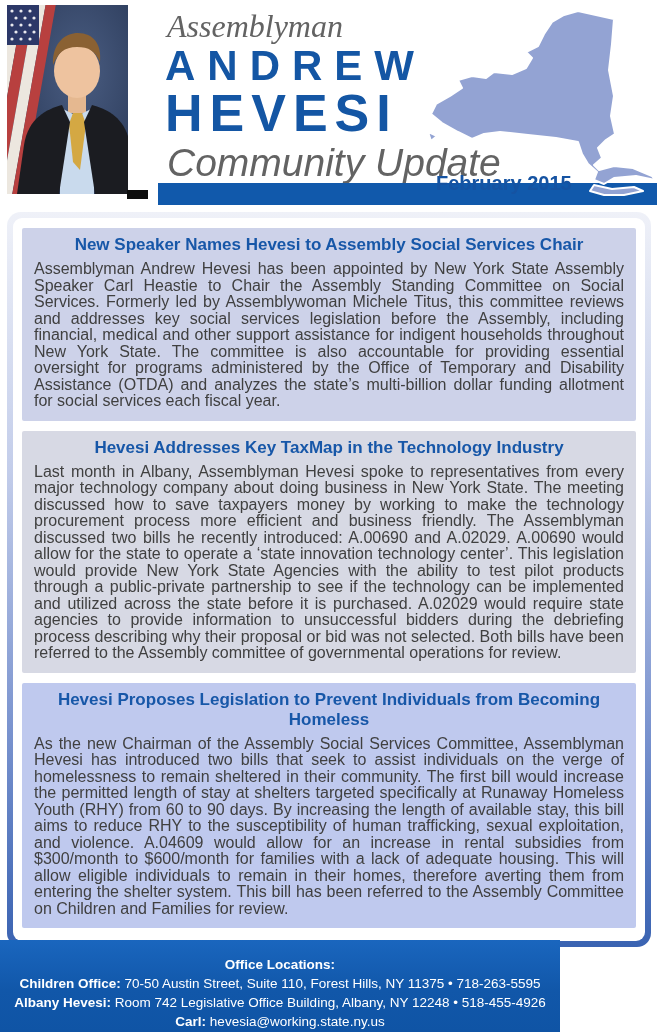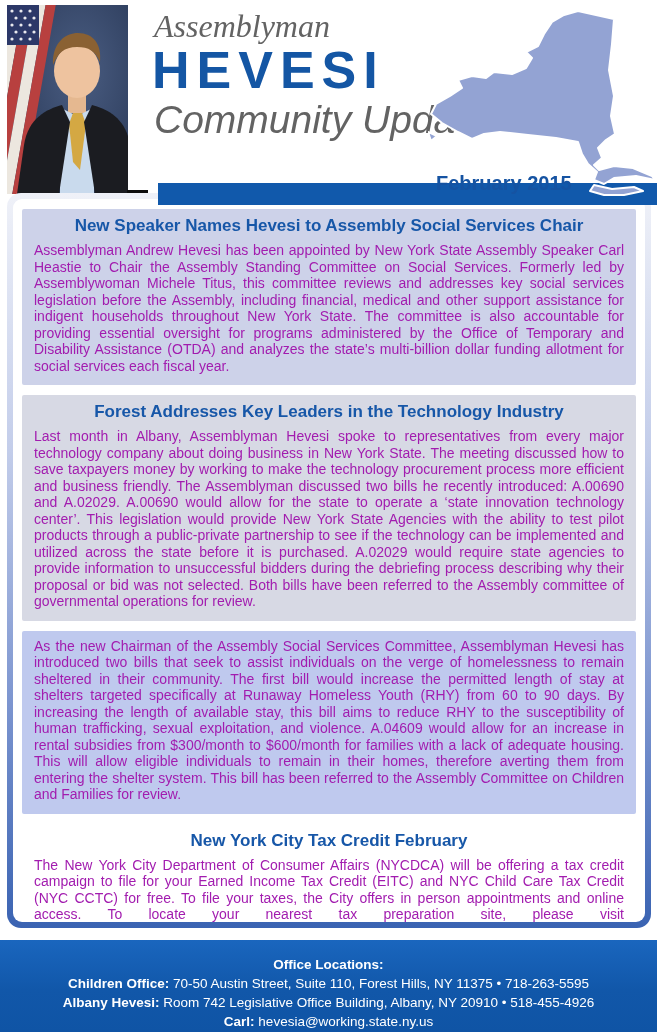--- a/index.html
+++ b/index.html
@@ -3,42 +3,42 @@
 <meta charset="utf-8">
 <style>
   html,body{margin:0;padding:0;background:#fff;}
   .page{
     position:relative;width:657px;height:1032px;background:#fff;overflow:hidden;
     font-family:"Liberation Sans",sans-serif;
   }
   
   .photo{position:absolute;left:7px;top:5px;width:121px;height:189px;}
   .photo-tab{position:absolute;left:127px;top:190px;width:21px;height:9px;background:#0d0d0d;}
-  .masthead{position:absolute;left:152px;top:10px;line-height:1;}
+  .masthead{position:absolute;left:165px;top:10px;line-height:1;}
   .kicker{font-family:"Liberation Serif",serif;font-style:italic;color:#636363;font-size:32px;margin:0 0 2px 2px;}
   .name-first{color:#1456a4;font-weight:bold;font-size:42px;letter-spacing:12px;margin-top:3px;}
   .name-last{color:#1456a4;font-weight:bold;font-size:52px;letter-spacing:7px;margin-top:0px;}
   .tagline{font-family:Liberation Sans, sans-serif;font-style:italic;color:#636363;font-size:39px;margin:4px 0 0 2px;}
   .issue-date{position:absolute;left:436px;top:172px;font-weight:bold;font-size:20px;color:#1553a2;z-index:3;}
   .header-bar{position:absolute;left:158px;top:183px;width:499px;height:22px;background:#1159ab;z-index:1;}
   .ny-map{position:absolute;left:428px;top:8px;width:229px;height:196px;z-index:2;}
   
   .doc{
-    position:absolute;left:7px;top:193px;width:644px;height:735px;box-sizing:border-box;
+    position:absolute;left:7px;top:212px;width:644px;height:735px;box-sizing:border-box;
     background:linear-gradient(180deg,#eff1f8 0%,#c3cdea 35%,#7b94cf 70%,#3a63b2 100%);
     border-radius:14px;padding:6px;
   }
   .doc-inner{background:#fff;width:100%;height:100%;box-sizing:border-box;border-radius:9px;padding:10px 9px;overflow:hidden;}
   .section{margin:0 0 10px 0;padding:7px 12px 11px 12px;border-radius:2px;}
   .section:last-child{margin-bottom:0;}
   .section-title{text-align:center;color:#1757a8;font-weight:bold;font-size:17px;margin:0 0 6px 0;}
-  .section-body{color:#a21caf;font-size:14px;line-height:16.5px;text-align:justify;margin:0;}
+  .section-body{color:#404040;font-size:16px;line-height:16.5px;text-align:justify;margin:0;}
   
   .footer{
-    position:absolute;left:0;top:940px;width:657px;height:92px;box-sizing:border-box;
+    position:absolute;left:0;top:940px;width:560px;height:92px;box-sizing:border-box;
     background:linear-gradient(180deg,#1a66be 0%,#1157a9 55%,#0f54a5 100%);
     color:#fff;text-align:center;padding-top:15px;
   }
   .footer-line{font-size:13.5px;line-height:19px;}
   .footer-line b{font-weight:bold;}
 </style>
 </head>
 <body>
 
 <div class="page">
@@ -89,20 +89,21 @@
         <path d="M52,102 L70,111 L88,102 L87,189 L53,189 Z" fill="#c9daed"></path>
         <polygon points="66,108 75,108 79,119 73,165 66,157 62,119" fill="#d4a843"></polygon>
         <path d="M10,189 L17,140 C21,113 40,104 55,100 L63,117 L52,189 Z" fill="#1b1c21"></path>
         <path d="M130,189 L123,140 C119,113 100,104 85,100 L77,117 L88,189 Z" fill="#1b1c21"></path>
       </g>
     </svg>
     <div class="photo-tab"></div>
 
     <div class="masthead">
       <div class="kicker">Assemblyman</div>
+      <div class="name-first">ANDREW</div>
       <div class="name-last">HEVESI</div>
       <div class="tagline">Community Update</div>
     </div>
 
     <div class="header-bar"></div>
     <div class="issue-date">February 2015</div>
 
     <svg class="ny-map" viewBox="0 0 229 196">
       <g stroke="#ffffff" stroke-width="2" stroke-linejoin="round">
         <path d="M136,7 L150,3 L186,11 L184,36 L181,62 L186,88 L183,108 L187,126 L178,132 L170,140 L174,150 L166,157 L171,162
@@ -116,45 +117,46 @@
 
   <div class="doc">
     <div class="doc-inner">
 
       <div class="section" style="background: rgb(205, 210, 233);">
         <h2 class="section-title">New Speaker Names Hevesi to Assembly Social Services Chair</h2>
         <p class="section-body">Assemblyman Andrew Hevesi has been appointed by New York State Assembly Speaker Carl Heastie to Chair the Assembly Standing Committee on Social Services. Formerly led by Assemblywoman Michele Titus, this committee reviews and addresses key social services legislation before the Assembly, including financial, medical and other support assistance for indigent households throughout New York State. The committee is also accountable for providing essential oversight for programs administered by the Office of Temporary and Disability Assistance (OTDA) and analyzes the state’s multi-billion dollar funding allotment for social services each fiscal year.</p>
       </div>
 
       <div class="section" style="background: rgb(215, 217, 228);">
-        <h2 class="section-title">Forest Addresses Key Leaders in the Technology Industry</h2>
+        <h2 class="section-title">Hevesi Addresses Key TaxMap in the Technology Industry</h2>
         <p class="section-body">Last month in Albany, Assemblyman Hevesi spoke to representatives from every major technology company about doing business in New York State. The meeting discussed how to save taxpayers money by working to make the technology procurement process more efficient and business friendly. The Assemblyman discussed two bills he recently introduced: A.00690 and A.02029. A.00690 would allow for the state to operate a ‘state innovation technology center’. This legislation would provide New York State Agencies with the ability to test pilot products through a public-private partnership to see if the technology can be implemented and utilized across the state before it is purchased. A.02029 would require state agencies to provide information to unsuccessful bidders during the debriefing process describing why their proposal or bid was not selected. Both bills have been referred to the Assembly committee of governmental operations for review.</p>
       </div>
 
       <div class="section" style="background: rgb(191, 201, 238);">
+        <h2 class="section-title">Hevesi Proposes Legislation to Prevent Individuals from Becoming Homeless</h2>
         <p class="section-body">As the new Chairman of the Assembly Social Services Committee, Assemblyman Hevesi has introduced two bills that seek to assist individuals on the verge of homelessness to remain sheltered in their community. The first bill would increase the permitted length of stay at shelters targeted specifically at Runaway Homeless Youth (RHY) from 60 to 90 days. By increasing the length of available stay, this bill aims to reduce RHY to the susceptibility of human trafficking, sexual exploitation, and violence. A.04609 would allow for an increase in rental subsidies from $300/month to $600/month for families with a lack of adequate housing. This will allow eligible individuals to remain in their homes, therefore averting them from entering the shelter system. This bill has been referred to the Assembly Committee on Children and Families for review.</p>
       </div>
 
       <div class="section" style="background: rgb(255, 255, 255);">
         <h2 class="section-title">New York City Tax Credit February</h2>
         <p class="section-body">The New York City Department of Consumer Affairs (NYCDCA) will be offering a tax credit campaign to file for your Earned Income Tax Credit (EITC) and NYC Child Care Tax Credit (NYC CCTC) for free. To file your taxes, the City offers in person appointments and online access. To locate your nearest tax preparation site, please visit www.nyc.gov/html/dca/html/TaxMap/CompleteList.pdf for a complete list of locations for all boroughs.</p>
 
       </div>
 
     </div>
   </div>
 
   <div class="footer">
     <div class="footer-line">
       <b>Office Locations:</b>
     </div>
     <div class="footer-line">
       <b>Children Office:</b><span> 70-50 Austin Street, Suite 110, Forest Hills, NY 11375 • 718-263-5595</span>
     </div>
     <div class="footer-line">
-      <b>Albany Hevesi:</b><span> Room 742 Legislative Office Building, Albany, NY 20910 • 518-455-4926</span>
+      <b>Albany Hevesi:</b><span> Room 742 Legislative Office Building, Albany, NY 12248 • 518-455-4926</span>
     </div>
     <div class="footer-line">
       <b>Carl:</b><span> hevesia@working.state.ny.us</span>
     </div>
   </div>
 
 </div>
 
 </body></html>

